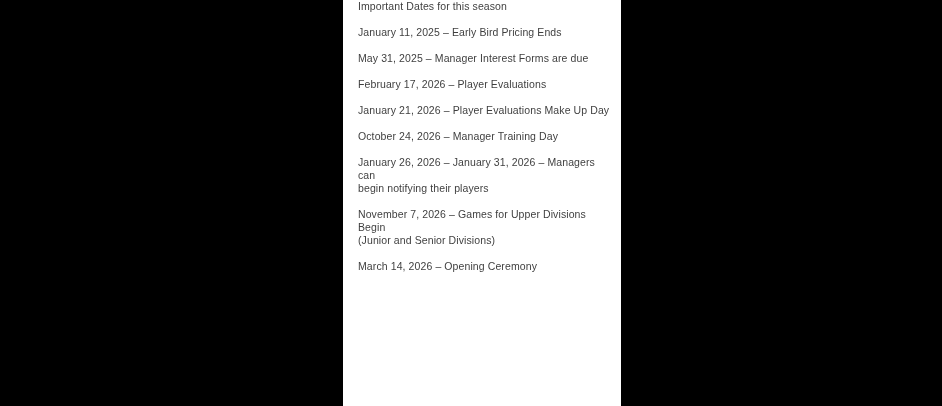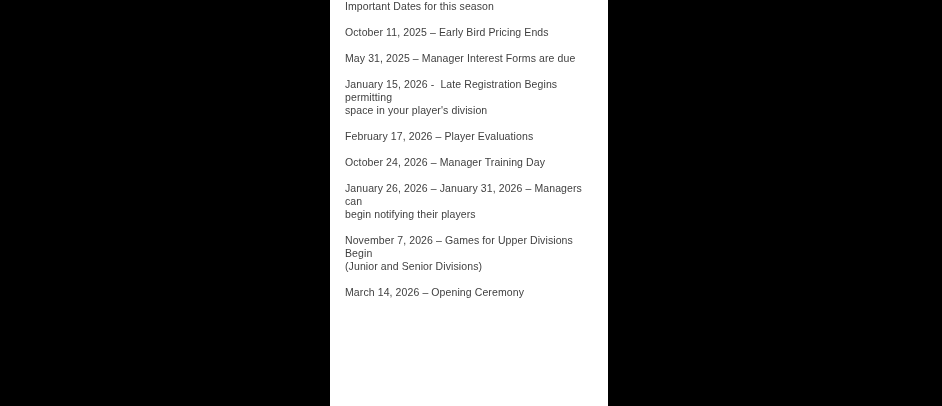--- a/index.html
+++ b/index.html
@@ -14,21 +14,21 @@
     font-family: "Liberation Sans", "DejaVu Sans", sans-serif;
   }
   .stage {
     position: relative;
     width: 942px;
     height: 406px;
     background: var(--bg, #000000);
   }
   .panel {
     position: absolute;
-    left: 330px;
+    left: 343px;
     top: 0;
     width: 278px;
     height: 406px;
     background: var(--panel, #ffffff);
     box-sizing: border-box;
     padding: 0 10px 0 15px;
   }
   .line {
     margin: 0 0 13px 0;
     font-size: 10.5px;
@@ -42,25 +42,24 @@
     margin-bottom: 8px;
   }
 </style>
 </head>
 <body>
 
 <div class="stage">
   <section class="panel">
     <p class="line">Important Dates for this season</p>
     <div id="dates-list">
-        <p class="line">October 11, 2025 – Early Bird Pricing Ends</p>
+        <p class="line">January 11, 2025 – Early Bird Pricing Ends</p>
         <p class="line">May 31, 2025 – Manager Interest Forms are due</p>
-        <p class="line">January 15, 2026 -  Late Registration Begins permitting
-space in your player's division</p>
         <p class="line">February 17, 2026 – Player Evaluations</p>
+        <p class="line">January 21, 2026 – Player Evaluations Make Up Day</p>
         <p class="line">October 24, 2026 – Manager Training Day</p>
         <p class="line">January 26, 2026 – January 31, 2026 – Managers can
 begin notifying their players</p>
         <p class="line">November 7, 2026 – Games for Upper Divisions Begin
 (Junior and Senior Divisions)</p>
         <p class="line">March 14, 2026 – Opening Ceremony</p>
       </div>
   </section>
 </div>
 

